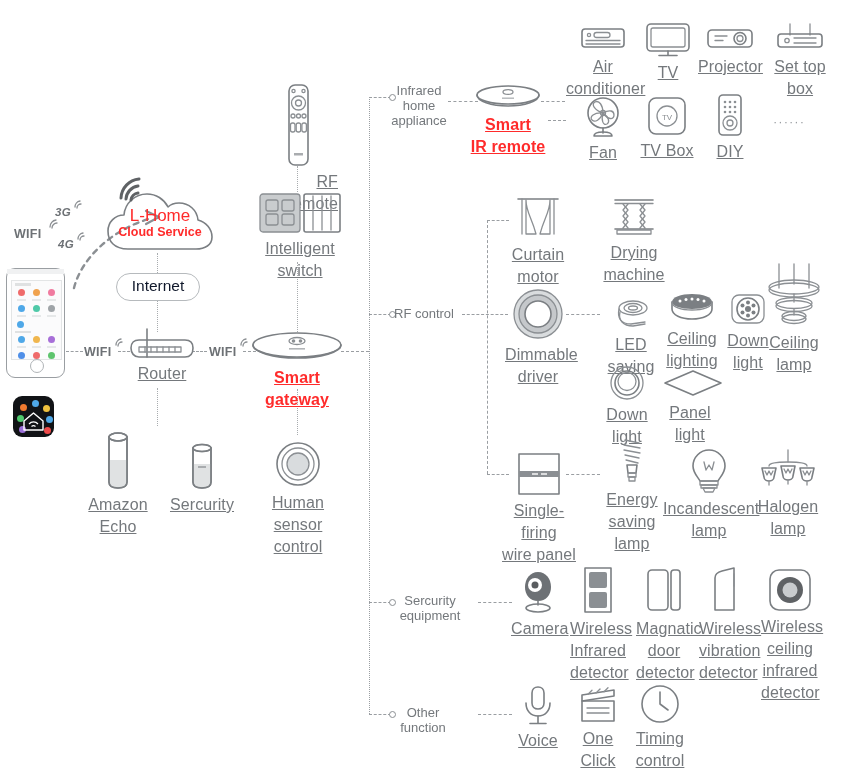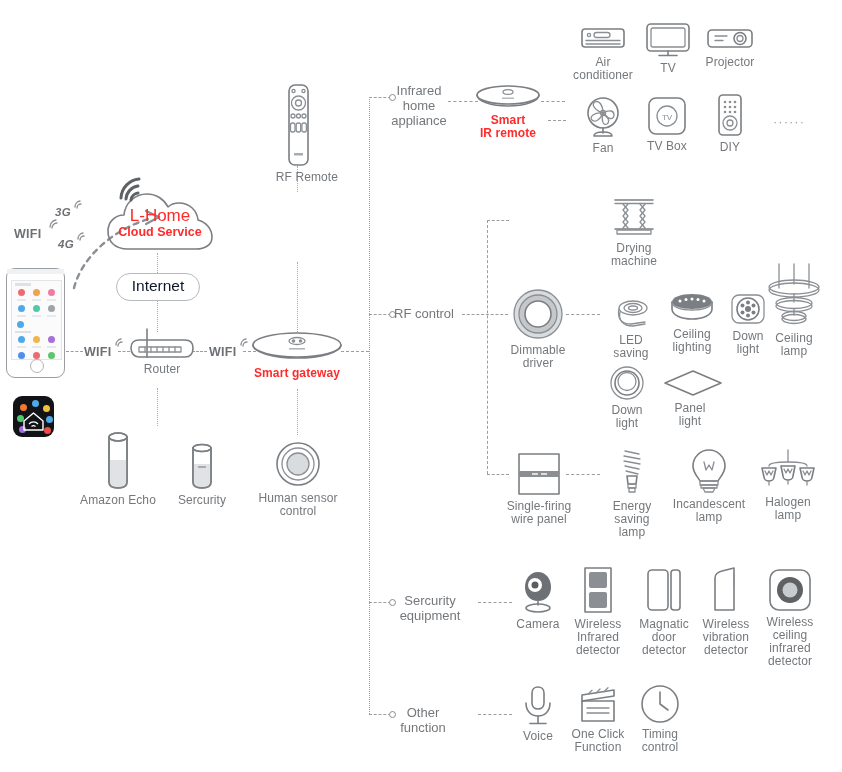--- a/index.html
+++ b/index.html
@@ -3,21 +3,21 @@
 <meta charset="utf-8">
 <style>
   html,body{margin:0;padding:0;background:#ffffff;}
   body{width:842px;height:772px;position:relative;overflow:hidden;
        font-family:"Liberation Sans","DejaVu Sans",sans-serif;
        color:#6d7175;-webkit-font-smoothing:antialiased;}
   .stage{position:absolute;left:0;top:0;width:842px;height:772px;}
 
   
   .node{position:absolute;text-align:center;}
-  .node .cap{font-size:12px;line-height:13px;color:#74787c;letter-spacing:.1px;white-space:pre-line;}
+  .node .cap{font-size:16px;line-height:22px;color:#74787c;letter-spacing:.1px;white-space:pre-line;text-decoration:underline;}
   .node .cap.red{color:#ff2b2b;font-weight:bold;}
   .node .ico{display:block;margin:0 auto 4px auto;}
   svg{display:block;overflow:visible;}
   .st{fill:none;stroke:#7b7f83;stroke-width:1.6;stroke-linejoin:round;stroke-linecap:round;}
   .st2{fill:none;stroke:#8b8f93;stroke-width:1.3;stroke-linejoin:round;stroke-linecap:round;}
 
   
   .ln{position:absolute;}
   .hdash{border-top:1.6px dashed #9a9ea2;height:0;}
   .vdash{border-left:1.6px dashed #9a9ea2;width:0;}
@@ -268,20 +268,35 @@
         <circle cx="14.5" cy="33" r="2" class="st2"></circle>
         <circle cx="20" cy="33" r="2" class="st2"></circle>
       <rect x="6.5" y="40" width="4.5" height="9" rx="2" class="st2"></rect>
       <rect x="12.2" y="40" width="4.5" height="9" rx="2" class="st2"></rect>
       <rect x="17.9" y="40" width="4.5" height="9" rx="2" class="st2"></rect>
       <rect x="10" y="70" width="9" height="2.5" fill="#a9acaf"></rect>
     </svg>
     <div class="cap">RF Remote</div>
   </div>
 
+  <div class="node" style="left:242px;top:192px;width:116px;">
+    <svg class="ico" width="84" height="42">
+      <rect x="2" y="2" width="40" height="38" rx="3" fill="#c9ccce"></rect>
+      <rect x="2" y="2" width="40" height="38" rx="3" class="st2"></rect>
+      <rect x="8" y="8" width="12" height="11" rx="2" fill="#fff" class="st2"></rect>
+      <rect x="24" y="8" width="12" height="11" rx="2" fill="#fff" class="st2"></rect>
+      <rect x="8" y="22" width="12" height="11" rx="2" fill="#fff" class="st2"></rect>
+      <rect x="24" y="22" width="12" height="11" rx="2" fill="#fff" class="st2"></rect>
+      <rect x="46" y="2" width="36" height="38" rx="2" fill="#fff" class="st"></rect>
+      <line class="st2" x1="55" y1="4" x2="55" y2="38"></line>
+      <line class="st2" x1="64" y1="4" x2="64" y2="38"></line>
+      <line class="st2" x1="73" y1="4" x2="73" y2="38"></line>
+    </svg>
+    <div class="cap">Intelligent switch</div>
+  </div>
 
   <div class="node" style="left:249px;top:331px;width:96px;">
     <svg class="ico" width="92" height="32">
       <ellipse cx="46" cy="14" rx="44" ry="12" class="st"></ellipse>
       <path class="st" d="M2,14 C2,21 22,27 46,27 C70,27 90,21 90,14"></path>
       <ellipse cx="46" cy="10" rx="8" ry="3.5" class="st2"></ellipse>
       <circle cx="42.5" cy="10" r="1.8" fill="#8b8f93"></circle>
         <circle cx="49.5" cy="10" r="1.8" fill="#8b8f93"></circle>
       <rect x="38" y="17" width="16" height="1.6" fill="#b2b5b8"></rect>
     </svg>
@@ -334,20 +349,31 @@
     <svg class="ico" width="48" height="26">
       <rect x="2" y="4" width="44" height="17" rx="4" class="st"></rect>
       <circle cx="34" cy="12.5" r="6" class="st"></circle>
       <circle cx="34" cy="12.5" r="3" class="st2"></circle>
       <line class="st2" x1="9" y1="10" x2="21" y2="10"></line>
       <line class="st2" x1="9" y1="14.5" x2="17" y2="14.5"></line>
     </svg>
     <div class="cap">Projector</div>
   </div>
 
+  <div class="node" style="left:760px;top:22px;width:80px;">
+    <svg class="ico" width="48" height="30">
+      <line class="st2" x1="14" y1="2" x2="14" y2="13"></line>
+      <line class="st2" x1="34" y1="2" x2="34" y2="13"></line>
+      <rect x="2" y="12" width="44" height="13" rx="3" class="st"></rect>
+      <circle cx="11" cy="18.5" r="2.2" class="st2"></circle>
+      <line class="st2" x1="18" y1="16" x2="40" y2="16"></line>
+      <line class="st2" x1="18" y1="21" x2="40" y2="21"></line>
+    </svg>
+    <div class="cap">Set top box</div>
+  </div>
 
   <div class="node" style="left:576px;top:96px;width:54px;">
     <svg class="ico" width="44" height="42">
       <circle cx="22" cy="17" r="15" class="st"></circle>
       <path class="st2" d="M22,17 C22,9 18,4 14,6 C10,8 13,14 22,17 Z"></path>
       <path class="st2" d="M22,17 C29,13 33,15 33,19 C33,24 27,24 22,17 Z"></path>
       <path class="st2" d="M22,17 C19,24 14,27 11,24 C8,21 13,16 22,17 Z"></path>
       <path class="st2" d="M22,17 C28,21 29,26 26,28 C22,30 20,24 22,17 Z"></path>
       <circle cx="22" cy="17" r="2.5" class="st2"></circle>
       <line class="st" x1="22" y1="32" x2="22" y2="37"></line>
@@ -378,20 +404,31 @@
         <circle cx="14" cy="19" r="1.3" fill="#8b8f93"></circle>
         <circle cx="19" cy="19" r="1.3" fill="#8b8f93"></circle>
       <circle cx="14" cy="30" r="7" class="st2"></circle>
       <circle cx="14" cy="30" r="3" class="st2"></circle>
     </svg>
     <div class="cap">DIY</div>
   </div>
 
   <div class="dots6" style="left:773px;top:114px;">······</div>
 
+  <div class="node" style="left:509px;top:196px;width:58px;">
+    <svg class="ico" width="44" height="44">
+      <line class="st" x1="2" y1="3" x2="42" y2="3"></line>
+      <line class="st2" x1="6" y1="3" x2="6" y2="38"></line>
+      <line class="st2" x1="38" y1="3" x2="38" y2="38"></line>
+      <path class="st2" d="M10,4 C10,16 16,22 20,38 L10,38 Z"></path>
+      <path class="st2" d="M34,4 C34,16 28,22 24,38 L34,38 Z"></path>
+    </svg>
+    <div class="cap">Curtain
+motor</div>
+  </div>
 
   <div class="node" style="left:603px;top:196px;width:62px;">
     <svg class="ico" width="46" height="42">
       <line class="st" x1="4" y1="4" x2="42" y2="4"></line>
       <line class="st2" x1="4" y1="7.5" x2="42" y2="7.5"></line>
       <path class="st2" d="M12,8 L17,14 L12,20 L17,26 L12,32"></path>
       <path class="st2" d="M17,8 L12,14 L17,20 L12,26 L17,32"></path>
       <path class="st2" d="M29,8 L34,14 L29,20 L34,26 L29,32"></path>
       <path class="st2" d="M34,8 L29,14 L34,20 L29,26 L34,32"></path>
       <line class="st" x1="4" y1="33" x2="42" y2="33"></line>
@@ -496,21 +533,21 @@
     <svg class="ico" width="44" height="44">
       <rect x="2" y="2" width="40" height="40" class="st"></rect>
       <rect x="2" y="19" width="40" height="6" fill="#8b8f93"></rect>
       <line x1="15" y1="22" x2="21" y2="22" stroke="#fff" stroke-width="1.4"></line>
       <line x1="24" y1="22" x2="30" y2="22" stroke="#fff" stroke-width="1.4"></line>
     </svg>
     <div class="cap">Single-firing
 wire panel</div>
   </div>
 
-  <div class="node" style="left:603px;top:448px;width:58px;">
+  <div class="node" style="left:603px;top:437px;width:58px;">
     <svg class="ico" width="30" height="48">
       <path class="st2" d="M8,3 L22,6 M7,8 L23,11 M7,13 L23,16 M8,18 L22,21 M9,23 L21,26"></path>
       <path class="st" d="M10,28 L20,28 L19,36 L11,36 Z" fill="#8b8f93"></path>
       <rect x="11" y="36" width="8" height="4" class="st2" fill="#c8cbcd"></rect>
       <rect x="12" y="40" width="6" height="4" class="st2" fill="#8b8f93"></rect>
     </svg>
     <div class="cap">Energy
 saving
 lamp</div>
   </div>

